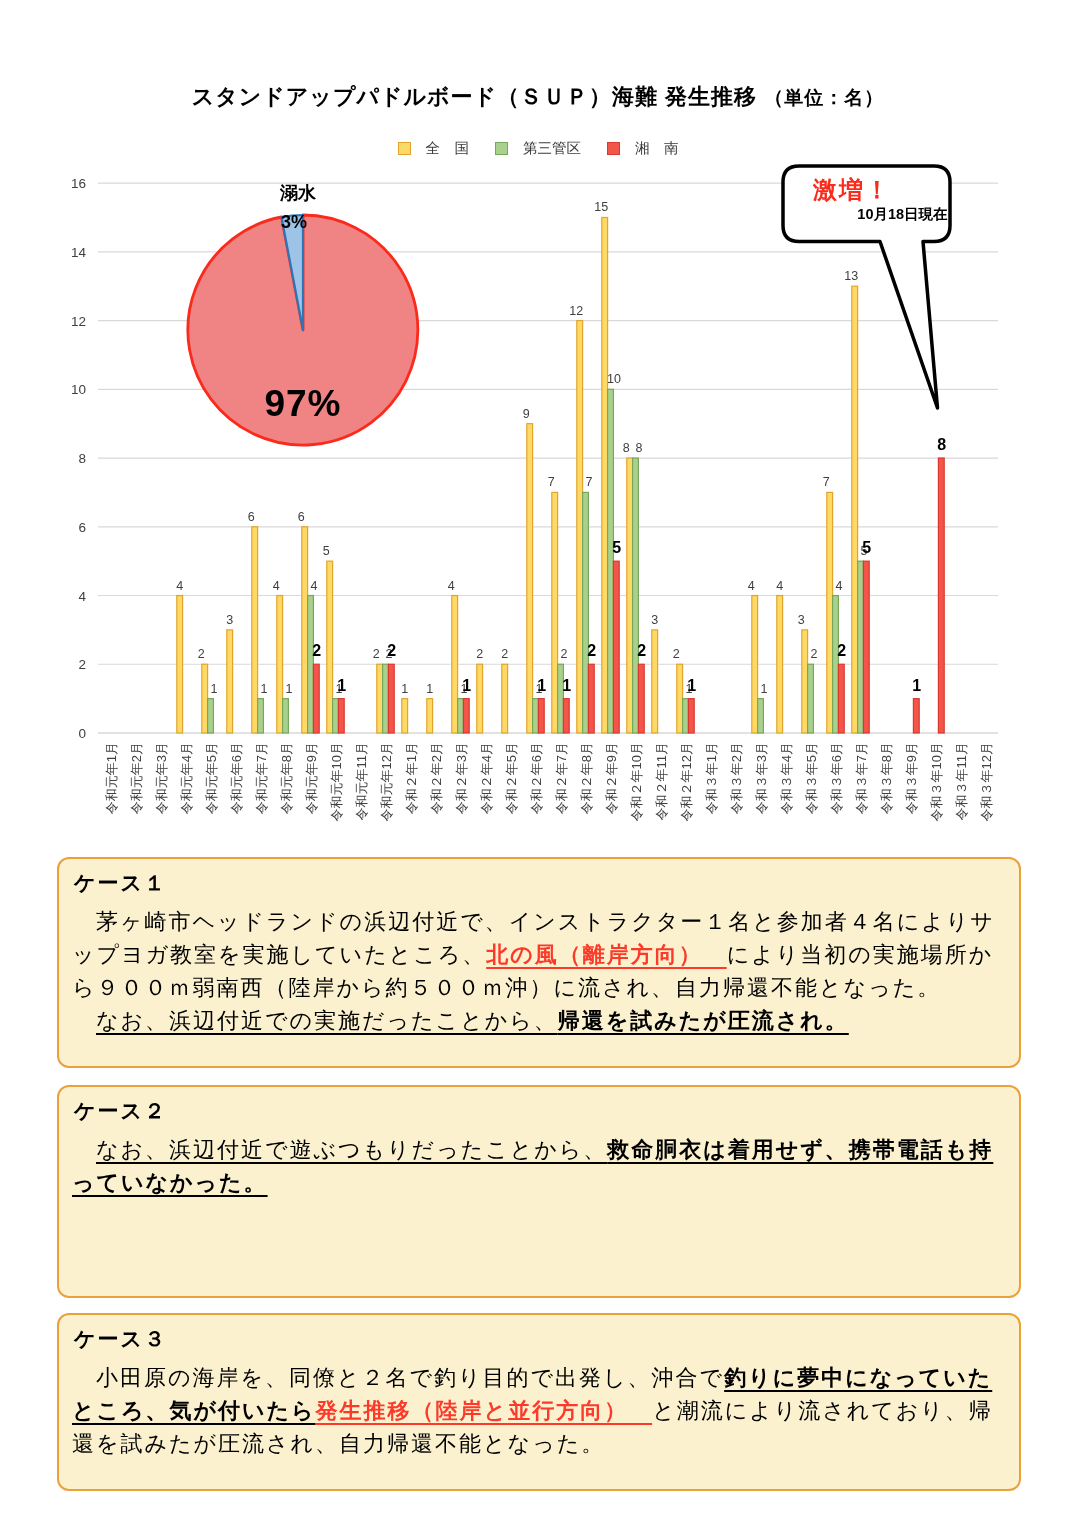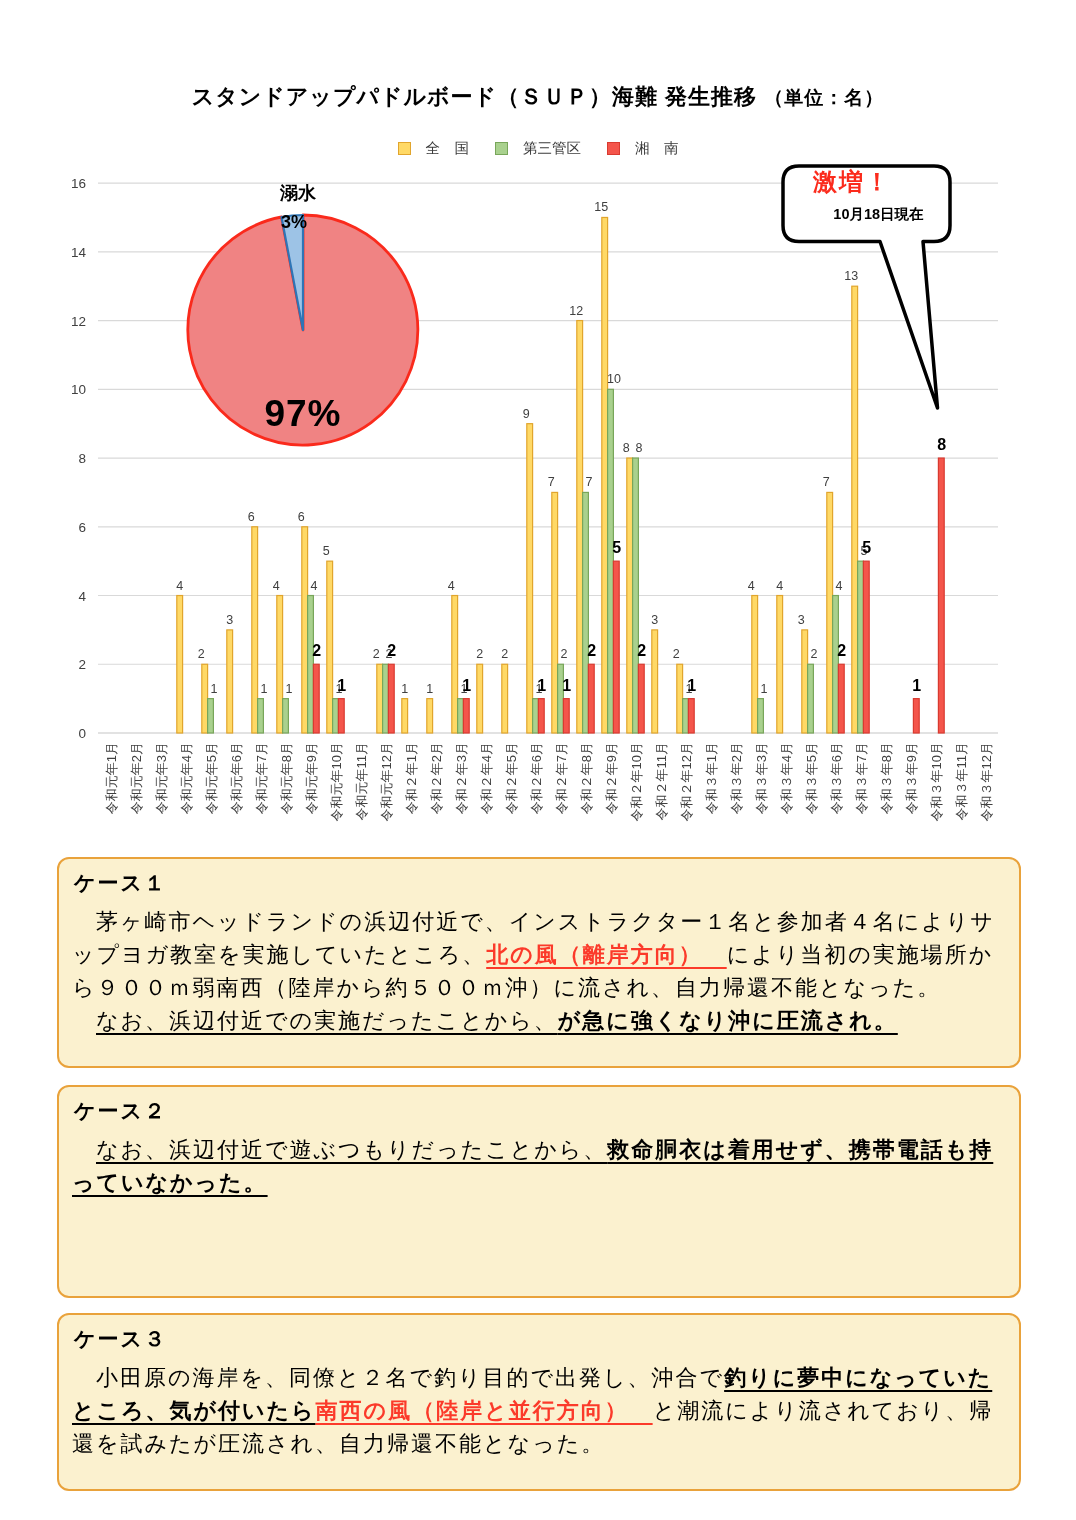--- a/index.html
+++ b/index.html
@@ -224,34 +224,34 @@
       <text transform="translate(940.5 742) rotate(-90)" text-anchor="end" font-size="13" fill="#404040">令和３年10月</text>
       <text transform="translate(965.5 742) rotate(-90)" text-anchor="end" font-size="13" fill="#404040">令和３年11月</text>
       <text transform="translate(990.5 742) rotate(-90)" text-anchor="end" font-size="13" fill="#404040">令和３年12月</text>
       <path d="M303,330 L281.5,217.0 A115,115 0 1 0 303,215 Z" fill="#F08383" stroke="#FA2A1C" stroke-width="2.8" stroke-linejoin="round"></path>
       <path d="M303,330 L303,215 A115,115 0 0 0 281.5,217.0 Z" fill="#9DC3E6" stroke="#2E75B6" stroke-width="2.2" stroke-linejoin="round"></path>
       <path d="M880,241.5 L799,241.5 Q783,241.5 783,225.5 L783,182 Q783,166 799,166 L934,166 Q950,166 950,182 L950,225.5 Q950,241.5 934,241.5 L923,241.5 L937.5,408 Z" fill="#ffffff" stroke="#000000" stroke-width="3.5" stroke-linejoin="round"></path>
     </svg>
 
   <div class="overlay pie-small" style="left:248px;top:184px;width:100px;">溺水</div>
   <div class="overlay pie-small" style="left:244px;top:213px;width:100px;">3%</div>
-  <div class="overlay pie-big" style="left:203px;top:395px;width:200px;">97%</div>
-
-  <div class="overlay callout-title" style="left:783px;top:169px;width:138px;">激増！</div>
-  <div class="overlay callout-sub" style="left:783px;top:207px;width:191px;">10月18日現在</div>
+  <div class="overlay pie-big" style="left:203px;top:385px;width:200px;">97%</div>
+
+  <div class="overlay callout-title" style="left:783px;top:177px;width:138px;">激増！</div>
+  <div class="overlay callout-sub" style="left:807px;top:207px;width:191px;">10月18日現在</div>
 
   <div class="case-box" style="top:857px;height:199px;">
     <div class="case-title">ケース１</div>
     <p class="case-body"><span>　茅ヶ崎市ヘッドランドの浜辺付近で、インストラクター１名と参加者４名によりサップヨガ教室を実施していたところ、</span><span class="seg-red">北の風（離岸方向）　</span><span>により当初の実施場所から９００ｍ弱南西（陸岸から約５００ｍ沖）に流され、自力帰還不能となった。</span></p>
-    <p class="case-body"><span>　</span><span class="seg-u">なお、浜辺付近での実施だったことから、</span><span class="seg-bu">が急に強くなり沖に圧流され。</span></p>
+    <p class="case-body"><span>　</span><span class="seg-u">なお、浜辺付近での実施だったことから、</span><span class="seg-bu">帰還を試みたが圧流され。</span></p>
   </div>
 
   <div class="case-box" style="top:1085px;height:201px;">
     <div class="case-title">ケース２</div>
     <p class="case-body"><span>　</span><span class="seg-u">なお、浜辺付近で遊ぶつもりだったことから、</span><span class="seg-bu">救命胴衣は着用せず、携帯電話も持っていなかった。</span></p>
   </div>
 
   <div class="case-box" style="top:1313px;height:166px;">
     <div class="case-title">ケース３</div>
-    <p class="case-body"><span>　小田原の海岸を、同僚と２名で釣り目的で出発し、沖合で</span><span class="seg-bu">釣りに夢中になっていたところ、気が付いたら</span><span class="seg-red">南西の風（陸岸と並行方向）　</span><span>と潮流により流されており、帰還を試みたが圧流され、自力帰還不能となった。</span></p>
+    <p class="case-body"><span>　小田原の海岸を、同僚と２名で釣り目的で出発し、沖合で</span><span class="seg-bu">釣りに夢中になっていたところ、気が付いたら</span><span class="seg-red">発生推移（陸岸と並行方向）　</span><span>と潮流により流されており、帰還を試みたが圧流され、自力帰還不能となった。</span></p>
   </div>
 
 </div>
 
 </body></html>

